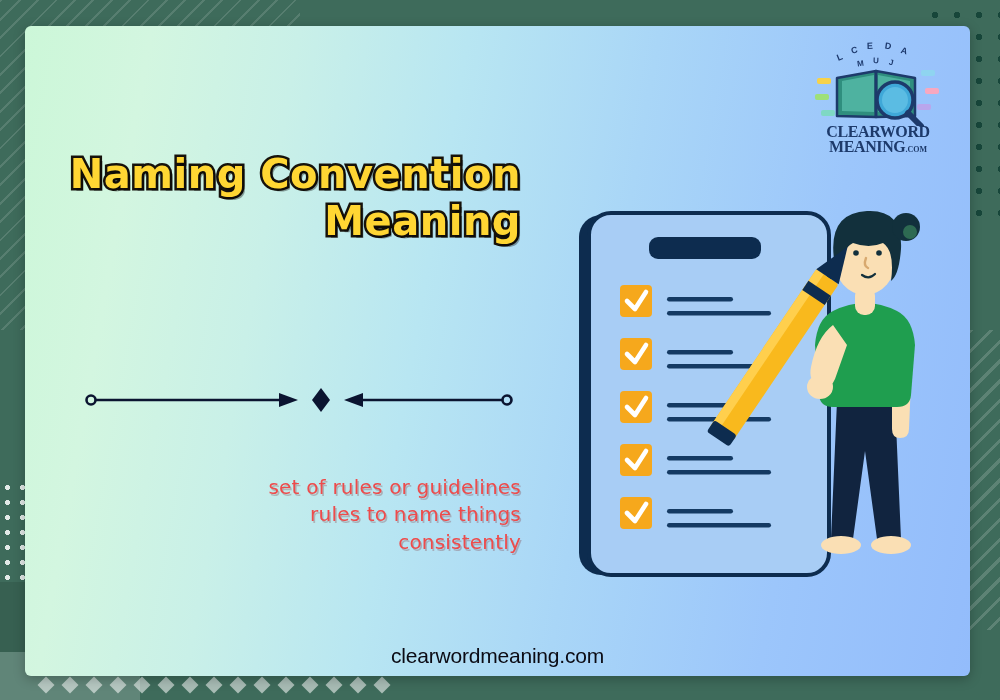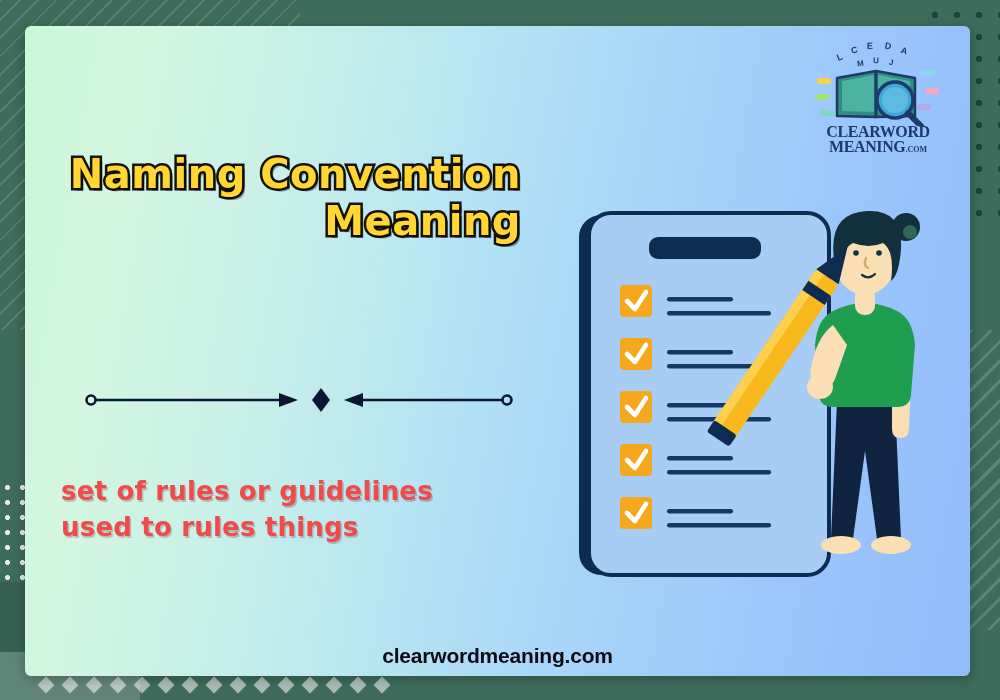--- a/index.html
+++ b/index.html
@@ -140,39 +140,39 @@
   }
 
   
   #divider {
     position:absolute; left:58px; top:362px; width:430px; height:24px;
   }
 
   
   #definition {
     position:absolute; left:36px; top:448px; width:460px;
-    text-align:left;
+    text-align:right;
     font-family:"DejaVu Sans", sans-serif;
-    font-size:26px; font-weight:bold;
+    font-size:20px; font-weight:normal;
     color:#ee4b4b;
     line-height:1.37;
     letter-spacing:0.2px;
     text-shadow:1.5px 1.5px 0 rgba(120,20,20,0.25);
   }
 
   
   #illustration {
     position:absolute; left:540px; top:175px; width:400px; height:420px;
   }
 
   
   #footer {
     position:absolute; left:0; right:0; top:618px;
     text-align:center;
-    font-size:21px; font-weight:bold; color:#0b0b14;
+    font-size:21px; font-weight:normal; color:#0b0b14;
     letter-spacing:-0.2px;
   }
 </style>
 </head>
 <body>
 
 <div id="backdrop">
 
   <div class="stripes-tl"></div>
   <div class="stripes-r"></div>
@@ -264,21 +264,22 @@
         <path d="M280 5 L261 12 L280 19 Z" fill="#0b1430"></path>
 
         <line x1="280" y1="12" x2="420" y2="12" stroke="#0b1430" stroke-width="2.6"></line>
 
         <circle cx="424" cy="12" r="4.5" fill="none" stroke="#0b1430" stroke-width="2.6"></circle>
       </svg>
     </div>
 
     <div id="definition">
       <div>set of rules or guidelines</div>
-      <div>used to rules things</div>
+      <div>rules to name things</div>
+      <div>consistently</div>
     </div>
 
     <div id="illustration">
       <svg width="400" height="420" viewBox="0 0 400 420">
 
         <rect x="14" y="14" width="240" height="360" rx="22" fill="#0d2c4f"></rect>
 
         <rect x="24" y="12" width="240" height="362" rx="22" fill="#a8cdf5" stroke="#0d2c4f" stroke-width="4"></rect>
 
         <rect x="84" y="36" width="112" height="22" rx="9" fill="#0d2c4f"></rect>

